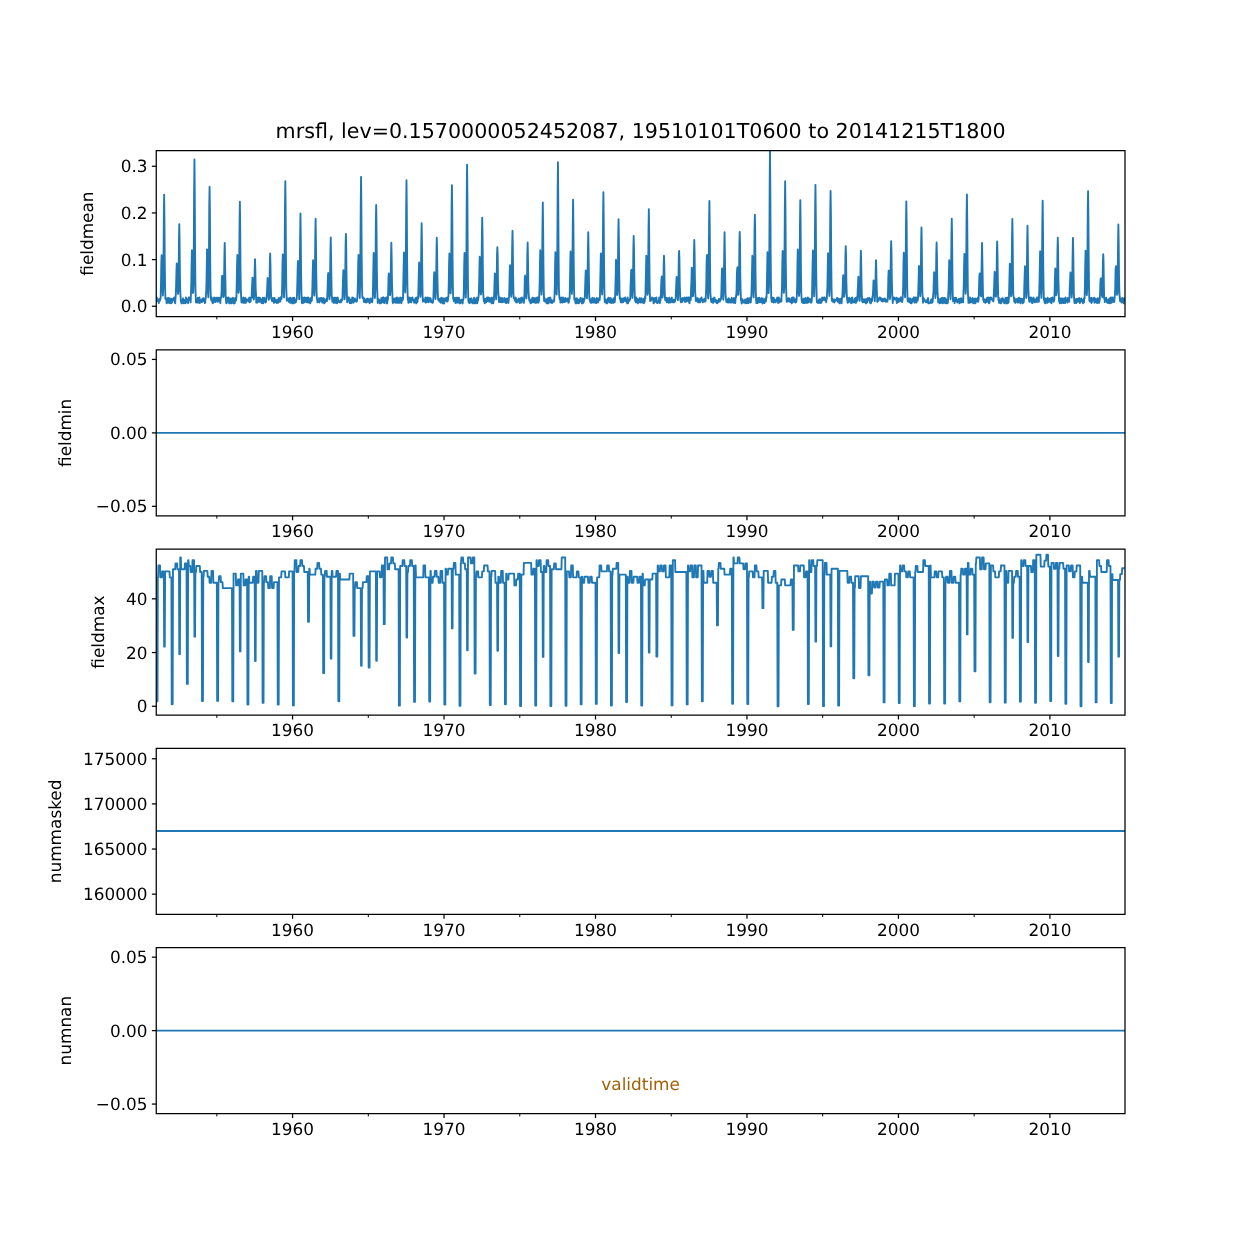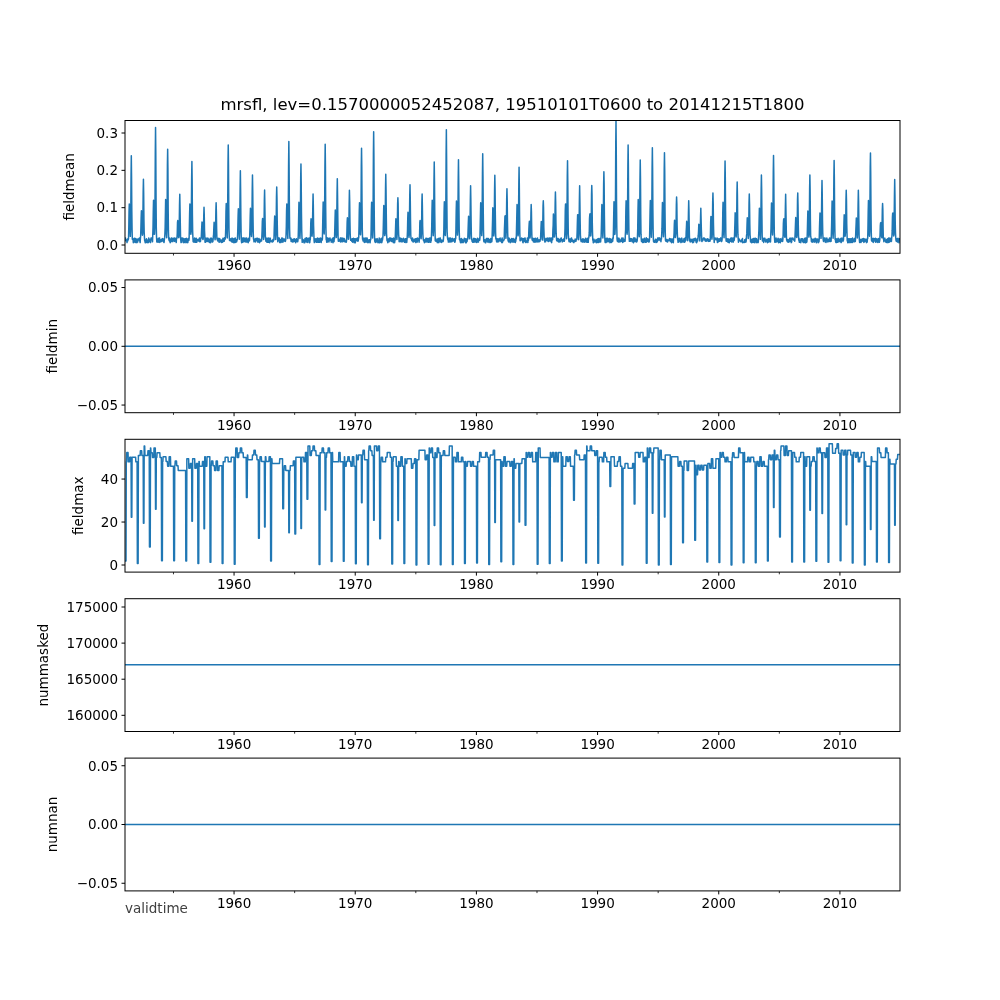--- a/index.html
+++ b/index.html
@@ -6,22 +6,22 @@
   .figure{
     position:relative;width:924px;height:1000px;background:#ffffff;
     font-family:"DejaVu Sans","Liberation Sans",sans-serif;color:#000;
     overflow:hidden;
   }
   .fig-title{
     position:absolute;left:125px;top:96px;width:775px;text-align:center;
     font-size:16.5px;line-height:18px;white-space:nowrap;color:#000;
   }
   .x-axis-label{
-    position:absolute;left:125px;top:900px;width:775px;text-align:left;
-    font-size:13.5px;color:#404040;
+    position:absolute;left:125px;top:860px;width:775px;text-align:center;
+    font-size:13.5px;color:#a16207;
   }
   svg.plot{position:absolute;left:0;top:0;}
   text{font-family:"DejaVu Sans","Liberation Sans",sans-serif;}
 </style>
 </head>
 <body>
 
 <div class="figure">
   <div class="fig-title">mrsfl, lev=0.1570000052452087, 19510101T0600 to 20141215T1800</div>
   <svg class="plot" id="plot" width="1000" height="1000">

